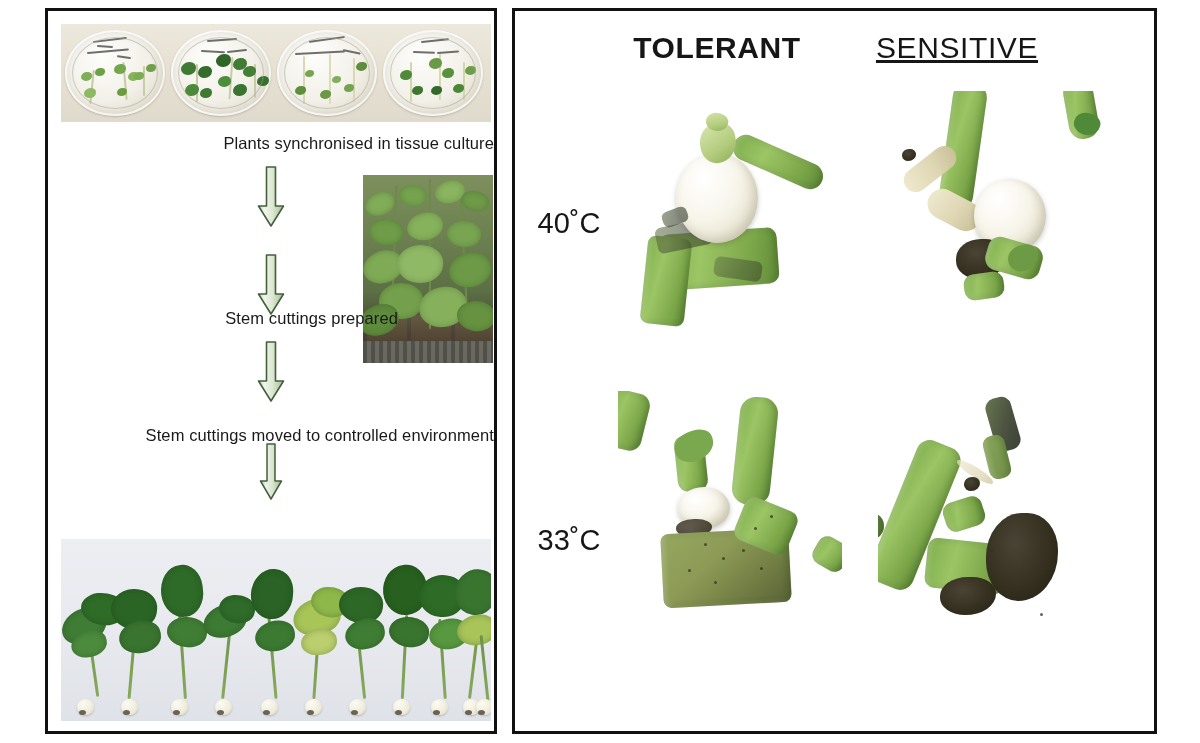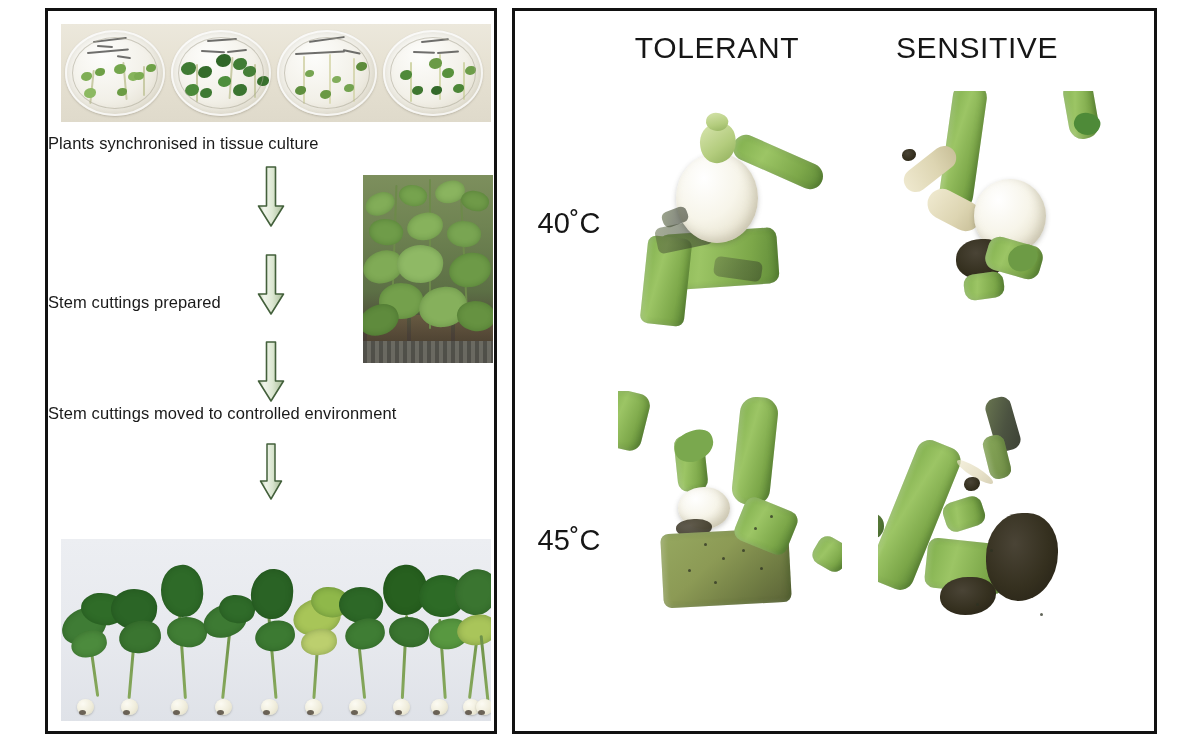--- a/index.html
+++ b/index.html
@@ -163,21 +163,21 @@
   .cutting .cleaf {
     position: absolute;
     border-radius: 54% 46% 50% 50%;
     box-shadow: inset 0 0 7px rgba(15,45,12,.3);
   }
 
   
   .flow-label {
     position: absolute;
     left: 0; right: 0;
-    text-align: left;
+    text-align: right;
     color: #1a1a1a;
     font-size: 16.5px;
     letter-spacing: .1px;
     white-space: nowrap;
   }
 
   .arrow {
     position: absolute;
     left: 50%;
     transform: translateX(-50%);
@@ -187,22 +187,22 @@
   
   .col-header {
     position: absolute;
     top: 20px;
     font-size: 30px;
     letter-spacing: .6px;
     color: #161616;
     text-align: center;
     white-space: nowrap;
   }
-  #header-tolerant  { left: 92px;  width: 220px; }
-  #header-sensitive { left: 352px; width: 220px; }
+  #header-tolerant  { left: 92px;  width: 220px; font-weight: bold; }
+  #header-sensitive { left: 332px; width: 220px; text-decoration: underline; }
 
   .temp-label {
     position: absolute;
     left: 8px;
     width: 92px;
     text-align: center;
     font-size: 29px;
     color: #161616;
     white-space: nowrap;
   }
@@ -422,29 +422,29 @@
       <div class="gh-tray"></div>
     </div>
 
 
     <div class="arrow" style="top:243px;">
       <svg width="30" height="62" viewBox="0 0 30 62">
         <path d="M10.5,1 L19.5,1 L19.5,40 L27.5,40 L15,60 L2.5,40 L10.5,40 Z" fill="url(#ag1)" stroke="#43603b" stroke-width="1.6" stroke-linejoin="round"></path>
       </svg>
     </div>
 
-    <div class="flow-label" style="top:282px; padding-right:68px;">Stem cuttings prepared</div>
+    <div class="flow-label" style="top:298px; padding-right:96px;">Stem cuttings prepared</div>
 
     <div class="arrow" style="top:330px;">
       <svg width="30" height="62" viewBox="0 0 30 62">
         <path d="M10.5,1 L19.5,1 L19.5,40 L27.5,40 L15,60 L2.5,40 L10.5,40 Z" fill="url(#ag1)" stroke="#43603b" stroke-width="1.6" stroke-linejoin="round"></path>
       </svg>
     </div>
 
-    <div class="flow-label" style="top:393px;">Stem cuttings moved to controlled environment</div>
+    <div class="flow-label" style="top:415px;">Stem cuttings moved to controlled environment</div>
 
     <div class="arrow" style="top:432px;">
       <svg width="24" height="58" viewBox="0 0 24 58">
         <defs>
           <linearGradient id="ag2" x1="0" y1="0" x2="1" y2="0">
             <stop offset="0%" stop-color="#b4c7a5"></stop>
             <stop offset="25%" stop-color="#eef3e9"></stop>
             <stop offset="58%" stop-color="#d9e5cf"></stop>
             <stop offset="100%" stop-color="#a3b993"></stop>
           </linearGradient>
@@ -535,21 +535,21 @@
       </div>
     </div>
   </div>
 
   <div class="panel" id="panel-right">
 
     <div class="col-header" id="header-tolerant">TOLERANT</div>
     <div class="col-header" id="header-sensitive">SENSITIVE</div>
 
     <div class="temp-label" id="temp-20">40˚C</div>
-    <div class="temp-label" id="temp-33">45˚C</div>
+    <div class="temp-label" id="temp-33">33˚C</div>
 
     <div class="specimen" id="specimen-tolerant-20">
       <div class="layer sp-bg-grey"></div>
       <div class="stem-seg" style="left:112px;top:58px;width:96px;height:26px;transform:rotate(24deg);border-radius:13px"></div>
       <div class="stem-seg" style="left:42px;top:140px;width:118px;height:56px;transform:rotate(-4deg);border-radius:10px"></div>
       <div class="stem-seg" style="left:26px;top:146px;width:44px;height:88px;transform:rotate(6deg);border-radius:8px"></div>
       <div class="stem-dark" style="left:38px;top:132px;width:56px;height:26px;transform:rotate(-12deg);opacity:.55"></div>
       <div class="stem-dark" style="left:96px;top:168px;width:48px;height:20px;transform:rotate(8deg);opacity:.45"></div>
       <div class="big-tuber" style="left:58px;top:62px;width:82px;height:90px"></div>
       <div class="sprout-tip" style="left:82px;top:32px;width:36px;height:40px;transform:rotate(-8deg)"></div>

